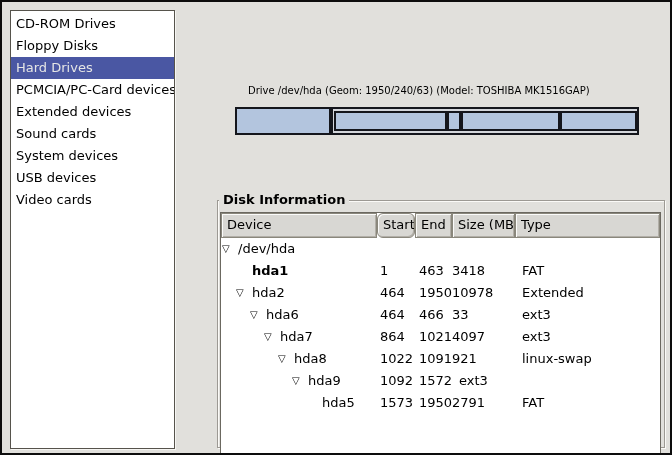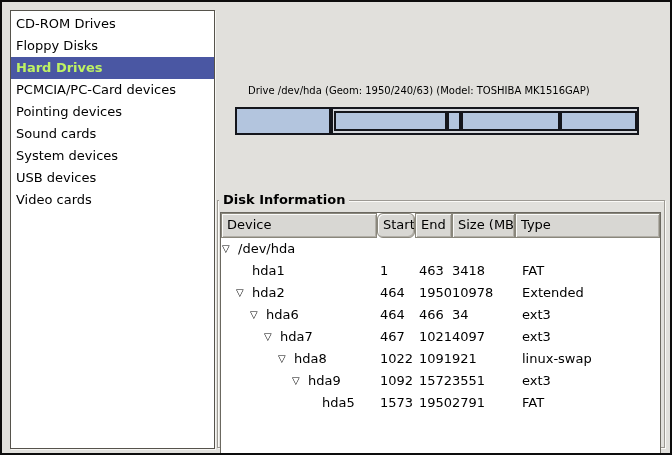--- a/index.html
+++ b/index.html
@@ -8,35 +8,35 @@
     position:relative;
     background:#e1e0dc;
     border:2px solid #0d0d0d;
     font-family:"DejaVu Sans","Liberation Sans",sans-serif;
     color:#000;
     overflow:hidden;
   }
 
   
   .sidebar {
-    position:absolute; left:8px; top:8px; width:205px; height:439px;
+    position:absolute; left:8px; top:8px; width:165px; height:439px;
     background:#fff;
     border:1px solid #56534c;
     box-shadow:1px 1px 0 #f6f5f2;
     padding-top:2px;
     overflow:hidden;
   }
   .sb-item {
     height:22px; line-height:22px;
     padding-left:5px;
     font-size:13px;
     white-space:nowrap;
     cursor:default;
   }
-  .sb-item.selected { background:var(--accent); color:#bef264;font-weight:bold; }
+  .sb-item.selected { background:var(--accent); color:#e5e5e5; }
 
   
   .drive-title {
     position:absolute; left:246px; top:83px; width:404px;
     font-size:10px; white-space:nowrap;
   }
   .pbar { position:absolute; left:233px; top:105px; width:404px; height:28px; }
   .seg {
     position:absolute; top:0; height:28px;
     background:var(--pfill); border:2px solid #14161c;
@@ -97,21 +97,21 @@
   .cell.type  { padding-left:7px; }
 </style>
 </head>
 <body style="--accent: #4a57a3; --pfill: #b3c5de; background: rgb(225, 224, 220);">
 
 <div class="sidebar" id="sidebar">
     <div class="sb-item">CD-ROM Drives</div>
     <div class="sb-item">Floppy Disks</div>
     <div class="sb-item selected">Hard Drives</div>
     <div class="sb-item">PCMCIA/PC-Card devices</div>
-    <div class="sb-item">Pointing devices</div>
+    <div class="sb-item">Extended devices</div>
     <div class="sb-item">Sound cards</div>
     <div class="sb-item">System devices</div>
     <div class="sb-item">USB devices</div>
     <div class="sb-item">Video cards</div>
   </div>
 
 <div class="drive-title">Drive /dev/hda (Geom: 1950/240/63) (Model: TOSHIBA MK1516GAP)</div>
 <div class="pbar" id="pbar">
     <div class="seg" style="left: 0%; width: 23.7436%;"></div>
     <div class="ext" style="left: 23.7436%; width: 76.2564%;">
@@ -138,21 +138,21 @@
         <div class="cell dev c0" style="padding-left: 1px;">
           <span class="exp">▽</span>
           <span>/dev/hda</span>
         </div>
         <div class="cell start c1"></div>
         <div class="cell end c2"></div>
         <div class="cell size c3"></div>
         <div class="cell type c4"></div>
       </div>
       <div class="row">
-        <div class="cell dev c0" style="padding-left: 15px;">
+        <div class="cell dev c0" style="padding-left: 15px; font-weight: bold;">
           <span class="exp"></span>
           <span>hda1</span>
         </div>
         <div class="cell start c1">1</div>
         <div class="cell end c2">463</div>
         <div class="cell size c3">3418</div>
         <div class="cell type c4">FAT</div>
       </div>
       <div class="row">
         <div class="cell dev c0" style="padding-left: 15px;">
@@ -164,29 +164,29 @@
         <div class="cell size c3">10978</div>
         <div class="cell type c4">Extended</div>
       </div>
       <div class="row">
         <div class="cell dev c0" style="padding-left: 29px;">
           <span class="exp">▽</span>
           <span>hda6</span>
         </div>
         <div class="cell start c1">464</div>
         <div class="cell end c2">466</div>
-        <div class="cell size c3">34</div>
+        <div class="cell size c3">33</div>
         <div class="cell type c4">ext3</div>
       </div>
       <div class="row">
         <div class="cell dev c0" style="padding-left: 43px;">
           <span class="exp">▽</span>
           <span>hda7</span>
         </div>
-        <div class="cell start c1">467</div>
+        <div class="cell start c1">864</div>
         <div class="cell end c2">1021</div>
         <div class="cell size c3">4097</div>
         <div class="cell type c4">ext3</div>
       </div>
       <div class="row">
         <div class="cell dev c0" style="padding-left: 57px;">
           <span class="exp">▽</span>
           <span>hda8</span>
         </div>
         <div class="cell start c1">1022</div>
@@ -194,21 +194,20 @@
         <div class="cell size c3">921</div>
         <div class="cell type c4">linux-swap</div>
       </div>
       <div class="row">
         <div class="cell dev c0" style="padding-left: 71px;">
           <span class="exp">▽</span>
           <span>hda9</span>
         </div>
         <div class="cell start c1">1092</div>
         <div class="cell end c2">1572</div>
-        <div class="cell size c3">3551</div>
         <div class="cell type c4">ext3</div>
       </div>
       <div class="row">
         <div class="cell dev c0" style="padding-left: 85px;">
           <span class="exp"></span>
           <span>hda5</span>
         </div>
         <div class="cell start c1">1573</div>
         <div class="cell end c2">1950</div>
         <div class="cell size c3">2791</div>

